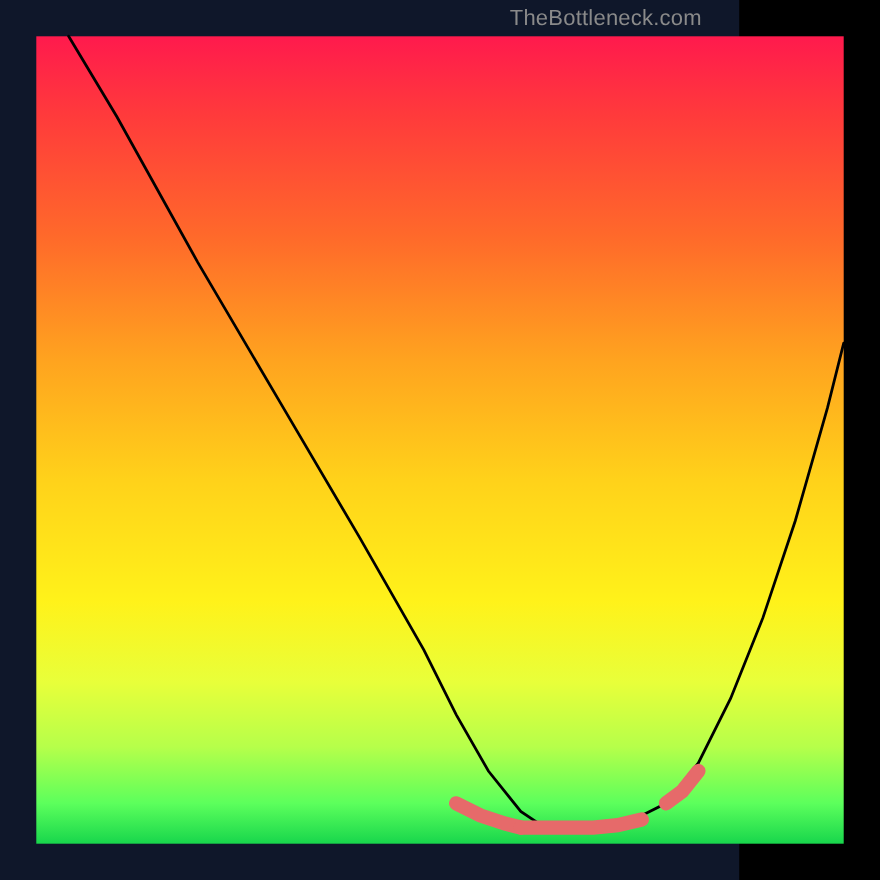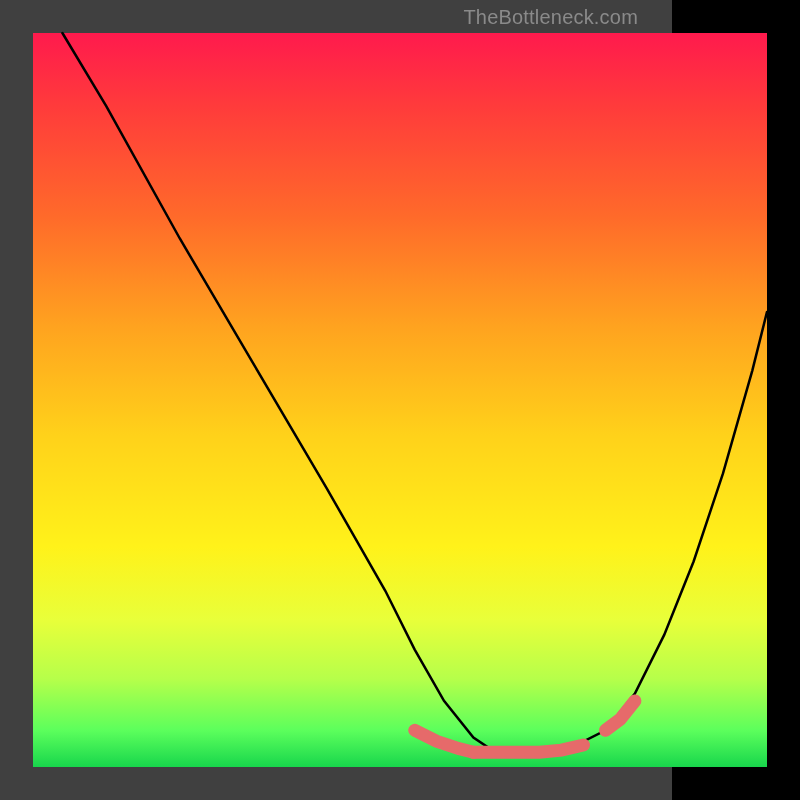--- a/index.html
+++ b/index.html
@@ -8,21 +8,21 @@
     width: 800px;
     height: 800px;
     background: #000;
     overflow: hidden;
     font-family: Arial, Helvetica, sans-serif;
   }
   .frame {
     position: relative;
     width: 672px;
     height: 800px;
-    background: #404040;
+    background: #0f172a;
   }
   .plot-area {
     position: absolute;
     left: 33px;
     top: 33px;
     width: 734px;
     height: 734px;
     
     background: linear-gradient(to bottom,
       #ff1a4d 0%,

